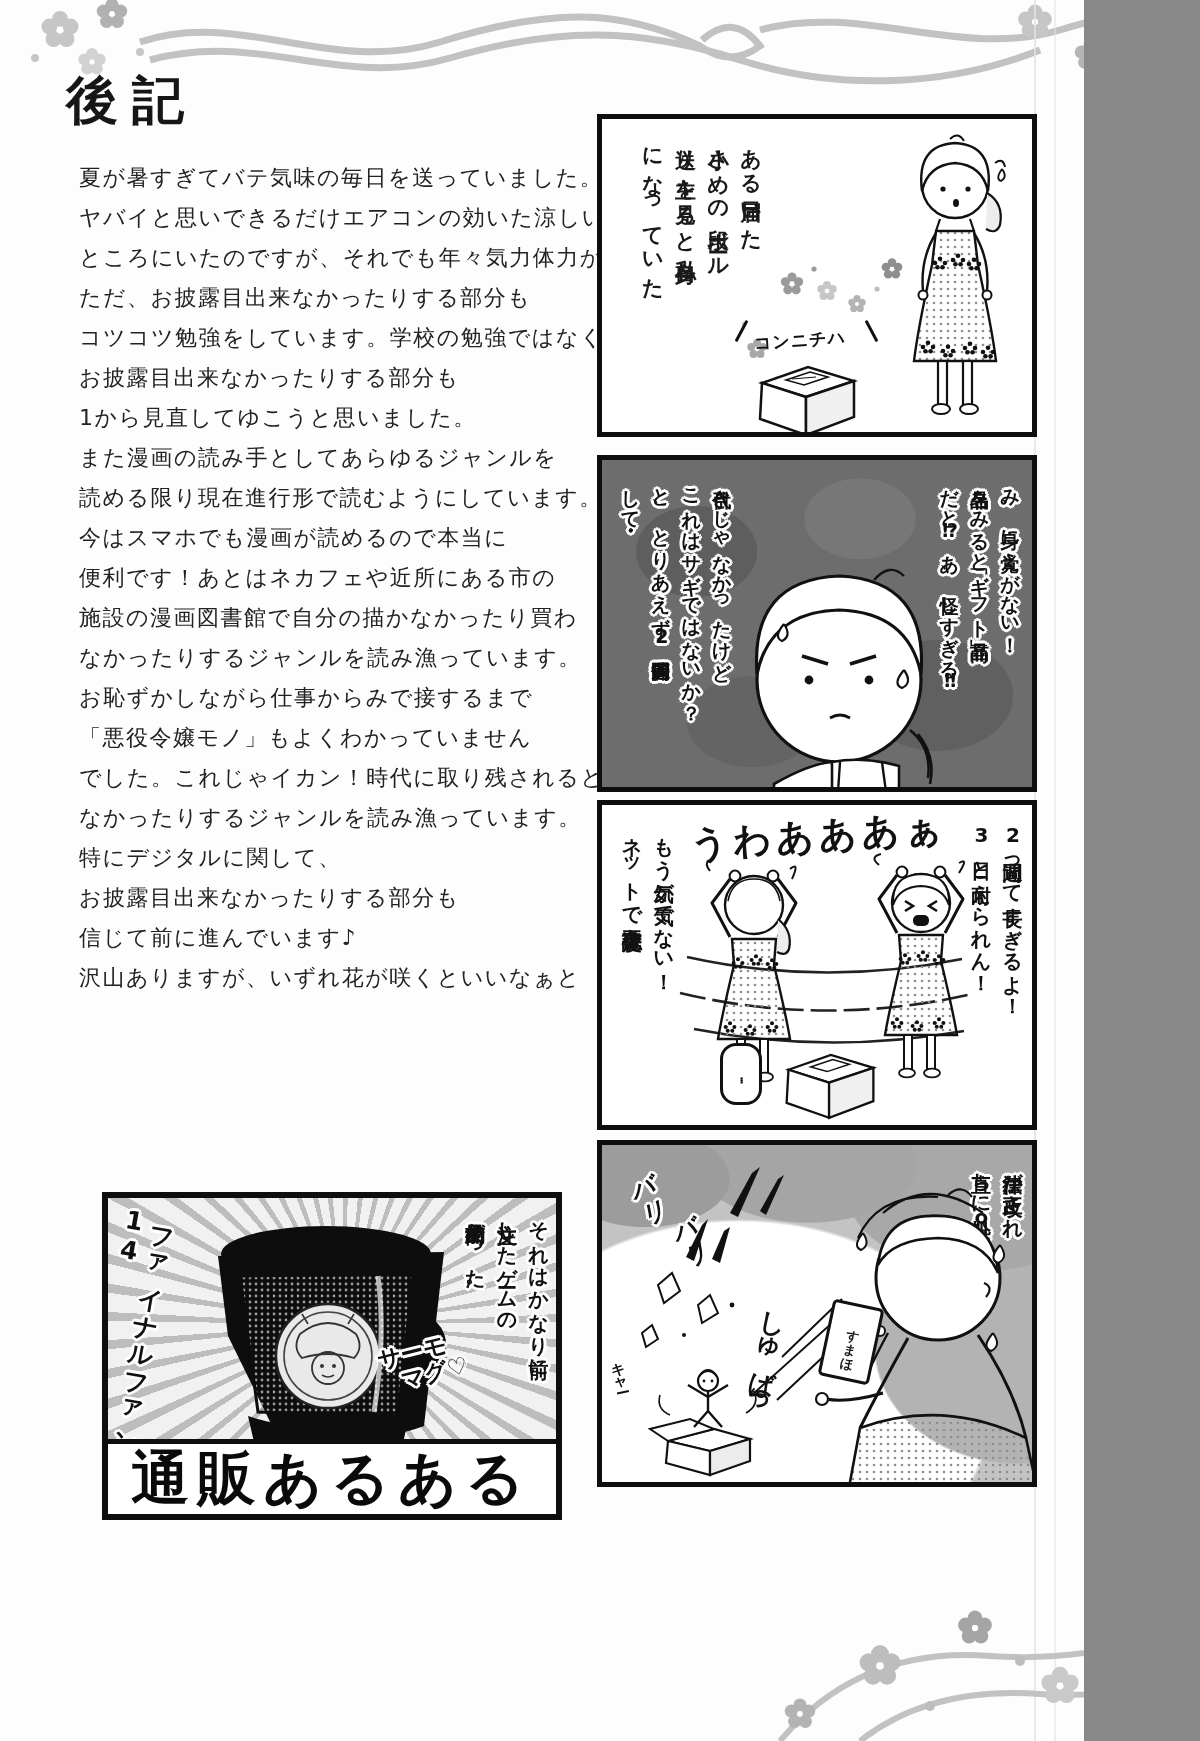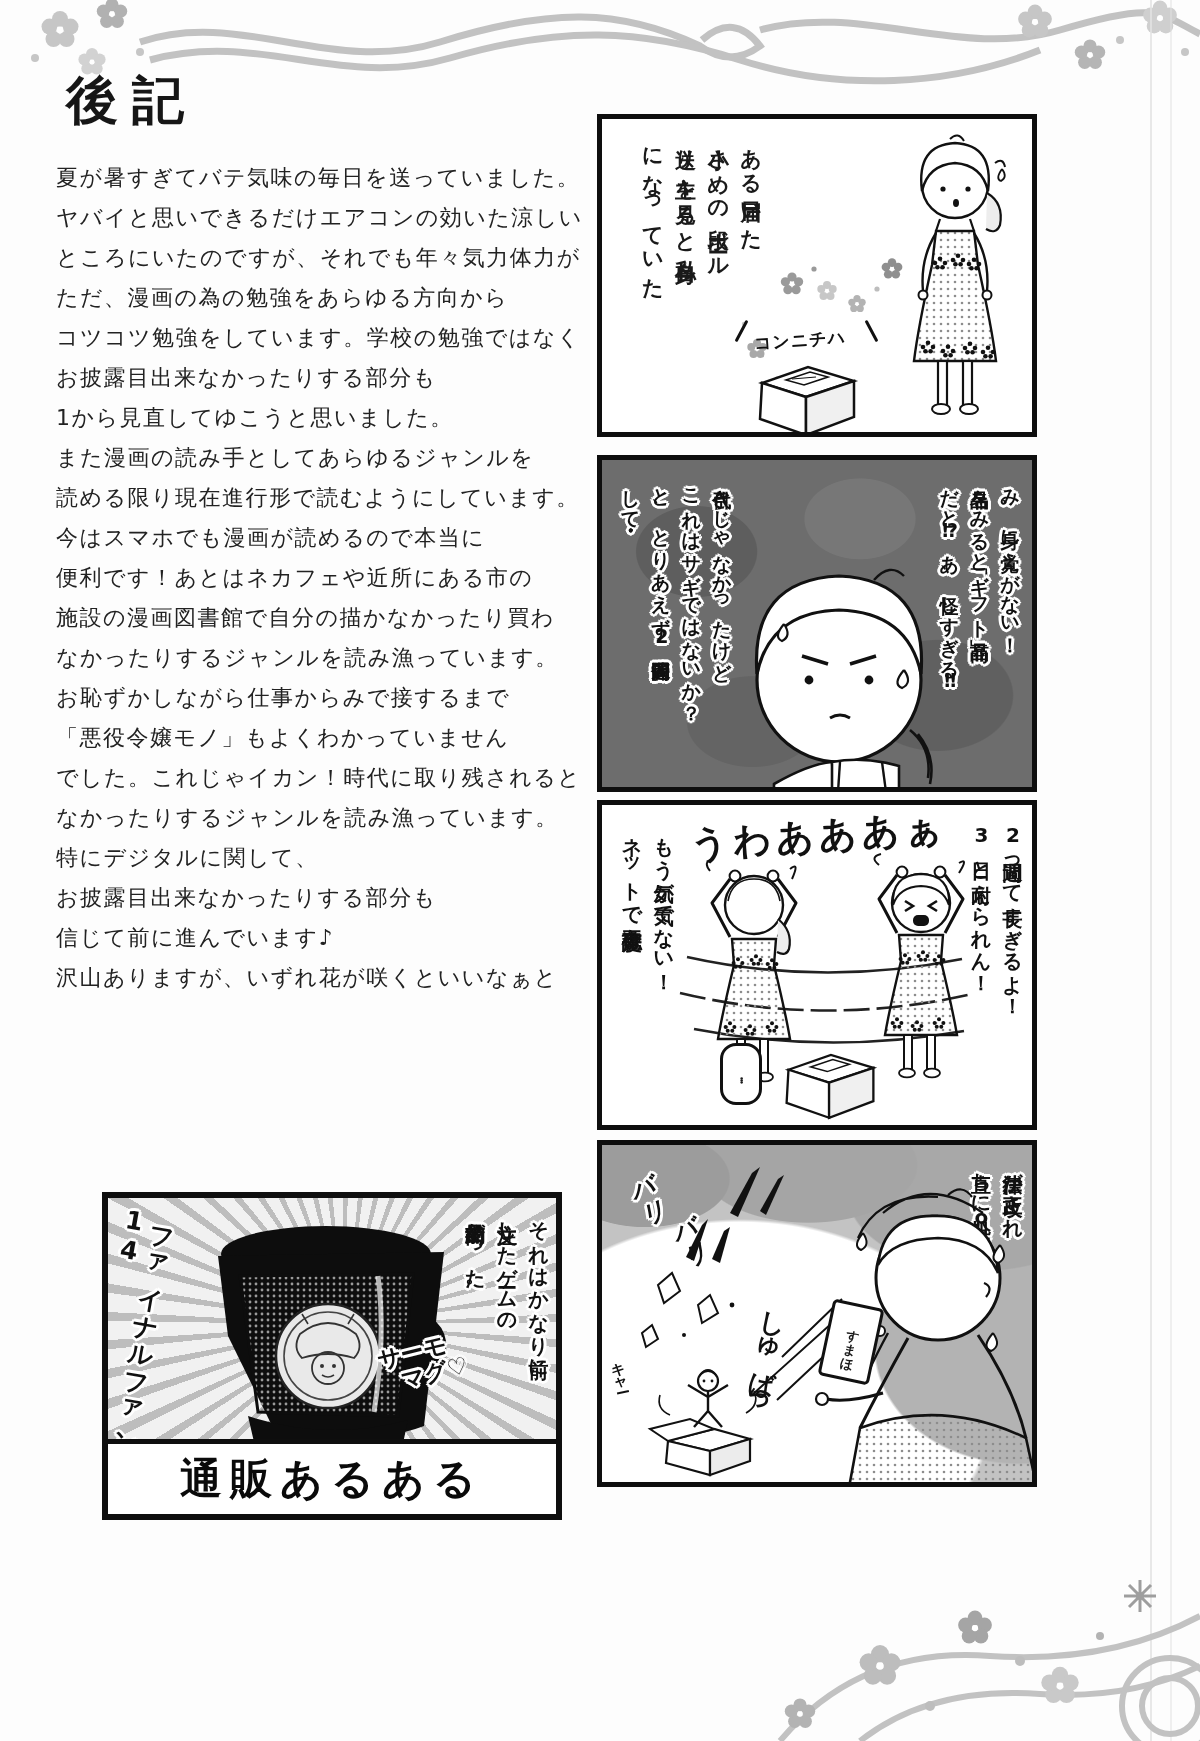--- a/index.html
+++ b/index.html
@@ -1,21 +1,21 @@
 <!DOCTYPE html>
 <html><head>
 <meta charset="utf-8">
 <style>
   html,body{margin:0;padding:0;background:#888;}
-  .page{position:relative;width:1200px;height:1741px;background:#fdfdfd;overflow:hidden;
+  .page{position:relative;width:1084px;height:1741px;background:#fdfdfd;overflow:hidden;
         font-family:"DejaVu Sans",sans-serif;color:#1a1a1a;}
   .abs{position:absolute;}
   
   .title{position:absolute;left:66px;top:66px;font-size:52px;font-weight:bold;letter-spacing:14px;color:#161616;}
-  .aft{position:absolute;left:56px;top:158px;width:540px;}
+  .aft{position:absolute;left:79px;top:158px;width:540px;}
   .aft-line{font-size:22px;line-height:40px;letter-spacing:1.5px;white-space:nowrap;color:#222;}
   
   .panel{position:absolute;border:5px solid #0e0e0e;background:#fff;box-sizing:border-box;overflow:hidden;}
   #panel1{left:597px;top:114px;width:440px;height:323px;}
   #panel2{left:597px;top:455px;width:440px;height:337px;
     background:
       radial-gradient(120px 90px at 22% 28%,#5e5e5e 0 50%,transparent 51%),
       radial-gradient(150px 110px at 78% 72%,#606060 0 50%,transparent 51%),
       radial-gradient(110px 80px at 60% 18%,#777 0 50%,transparent 51%),
       radial-gradient(130px 90px at 35% 80%,#646464 0 50%,transparent 51%),
@@ -32,21 +32,21 @@
   #goods{left:102px;top:1192px;width:460px;height:328px;border-width:6px;
     background:repeating-conic-gradient(from -8deg at 53% 40%,#bdbdbd 0deg 2.2deg,#f1f1f1 2.2deg 6.8deg);}
   
   .vtext{writing-mode:vertical-rl;text-orientation:upright;position:absolute;font-weight:bold;line-height:1.18;}
   .vtext .col{margin-left:8px;white-space:nowrap;}
   .ow{text-shadow:-2px -2px 0 #fff,2px -2px 0 #fff,-2px 2px 0 #fff,2px 2px 0 #fff,
       -3px 0 0 #fff,3px 0 0 #fff,0 -3px 0 #fff,0 3px 0 #fff;}
   .sfx{position:absolute;font-weight:bold;color:#111;}
   
   .banner{position:absolute;left:0;right:0;bottom:0;height:70px;background:#fff;border-top:5px solid #0e0e0e;
-          display:flex;align-items:center;justify-content:center;font-size:42px;font-weight:bold;
+          display:flex;align-items:center;justify-content:center;font-size:58px;font-weight:bold;
           letter-spacing:8px;color:#0a0a0a;}
   
   .phone{position:absolute;left:223px;top:158px;width:46px;height:72px;background:#fff;border:3px solid #111;
          border-radius:5px;transform:rotate(12deg);display:flex;align-items:center;justify-content:center;}
   .phone .vl{writing-mode:vertical-rl;text-orientation:upright;font-size:13px;font-weight:bold;}
   
   .bubble{position:absolute;left:118px;top:238px;width:36px;height:56px;background:#fff;border:3px solid #111;
           border-radius:16px;display:flex;align-items:center;justify-content:center;}
   .bubble .vl{writing-mode:vertical-rl;font-size:13px;font-weight:bold;letter-spacing:2px;}
   .slash{position:absolute;width:3px;height:24px;background:#111;border-radius:2px;}
@@ -120,21 +120,21 @@
   </svg>
 
   <div class="page-curl" style="right:48px;"></div>
   <div class="page-curl" style="right:28px;opacity:.5;"></div>
 
   <div class="title">後記</div>
   <div class="aft">
     <div class="aft-line">夏が暑すぎてバテ気味の毎日を送っていました。</div>
     <div class="aft-line">ヤバイと思いできるだけエアコンの効いた涼しい</div>
     <div class="aft-line">ところにいたのですが、それでも年々気力体力が</div>
-    <div class="aft-line">ただ、漫画の為の勉強をあらゆる方向から</div>
+    <div class="aft-line">ただ、お披露目出来なかったりする部分も</div>
     <div class="aft-line">コツコツ勉強をしています。学校の勉強ではなく</div>
     <div class="aft-line">お披露目出来なかったりする部分も</div>
     <div class="aft-line">1から見直してゆこうと思いました。</div>
     <div class="aft-line">また漫画の読み手としてあらゆるジャンルを</div>
     <div class="aft-line">読める限り現在進行形で読むようにしています。</div>
     <div class="aft-line">今はスマホでも漫画が読めるので本当に</div>
     <div class="aft-line">便利です！あとはネカフェや近所にある市の</div>
     <div class="aft-line">施設の漫画図書館で自分の描かなかったり買わ</div>
     <div class="aft-line">なかったりするジャンルを読み漁っています。</div>
     <div class="aft-line">お恥ずかしながら仕事からみで接するまで</div>

